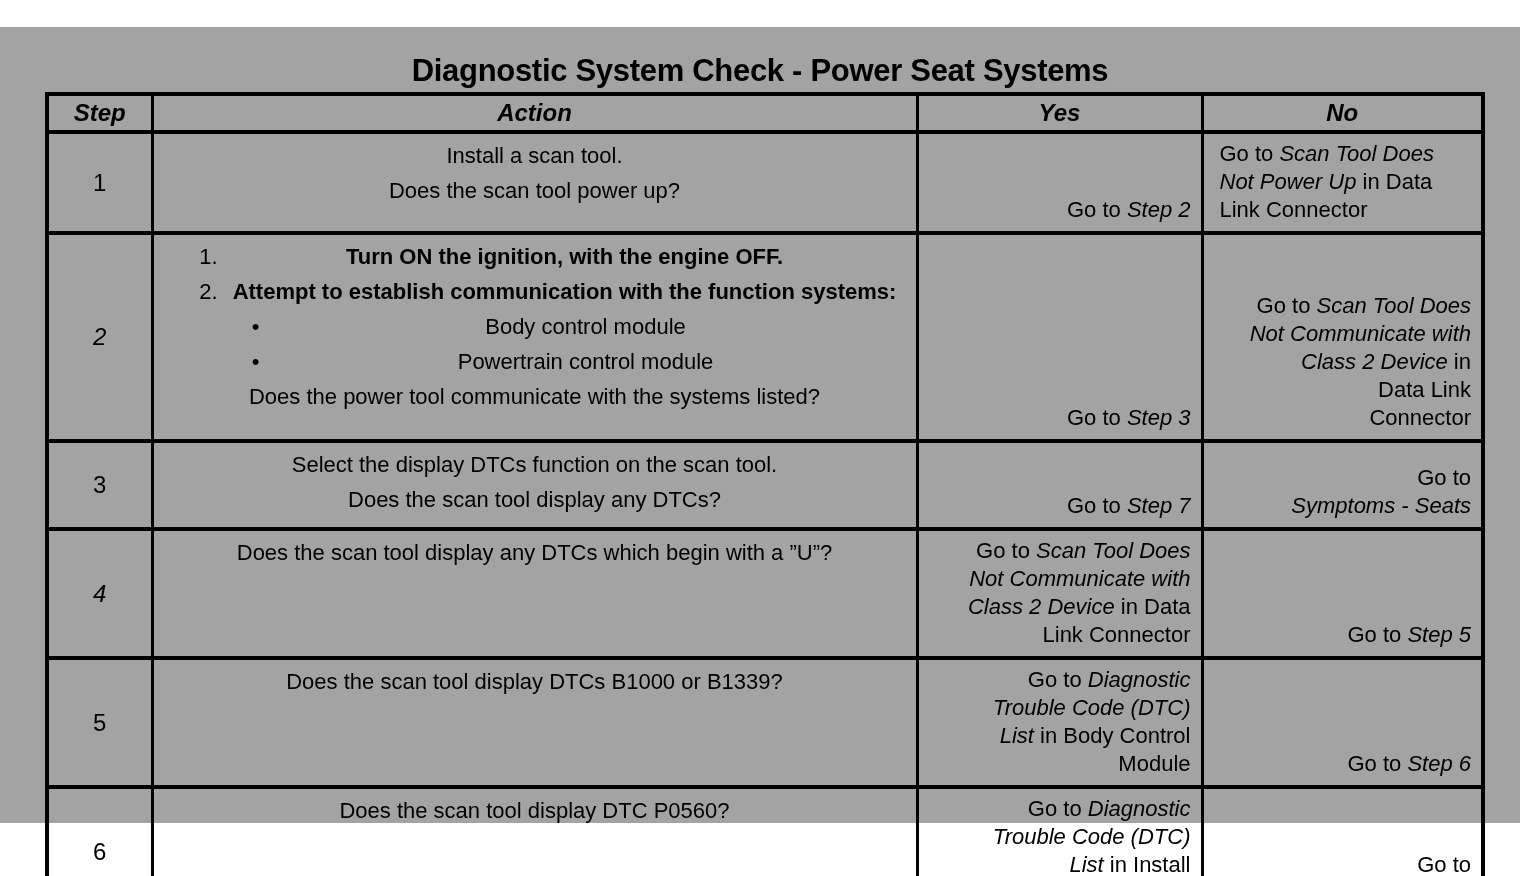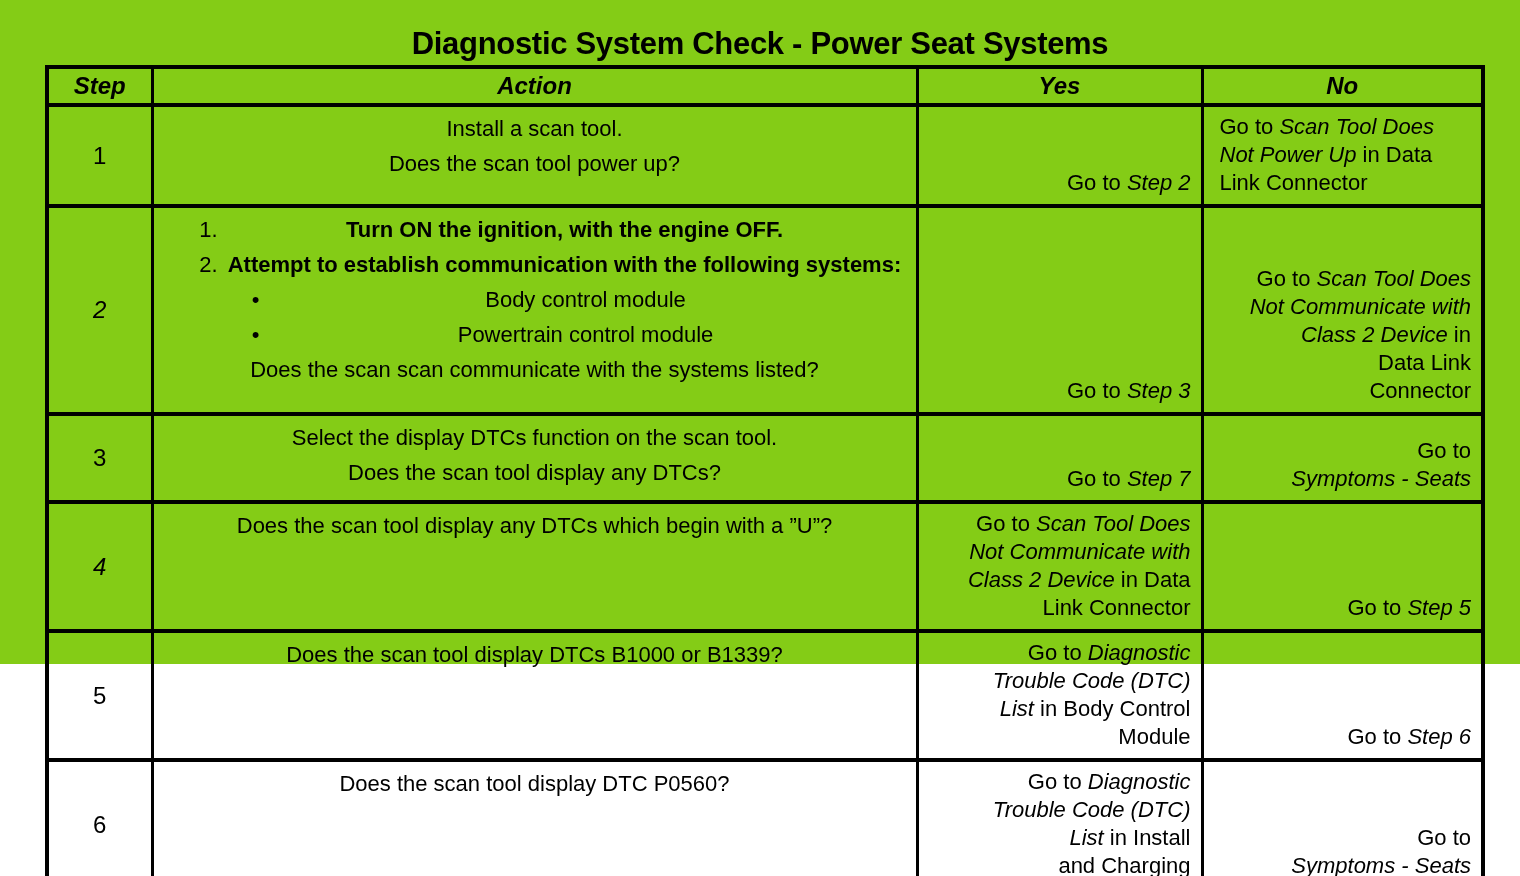--- a/index.html
+++ b/index.html
@@ -4,21 +4,21 @@
 <style>
   html, body {
     margin: 0; padding: 0;
     background: #ffffff;
     width: 1520px; height: 876px;
     overflow: hidden;
     font-family: "Liberation Sans", sans-serif;
     color: #000;
     -webkit-font-smoothing: antialiased;
   }
-  .page { position: relative; width: 1520px; height: 664px; background:#84cc16; }
+  .page { position: relative; width: 1520px; height: 796px; background:#a3a3a3;margin-top:27px; }
 
   .doc-title {
     position: absolute;
     top: 26px; left: 0; width: 100%;
     text-align: center;
     font-size: 31px;
     font-weight: bold;
     letter-spacing: -0.3px;
     margin: 0;
   }
@@ -117,31 +117,31 @@
         </tr>
         <tr style="height: 208px;">
           <td class="step-cell italic">2</td>
           <td class="action-cell">
             <div class="blk num">
               <span class="n">1.</span>
               <span class="t">Turn ON the ignition, with the engine OFF.</span>
             </div>
             <div class="blk num">
               <span class="n">2.</span>
-              <span class="t">Attempt to establish communication with the following systems:</span>
+              <span class="t">Attempt to establish communication with the function systems:</span>
             </div>
             <div class="blk bullet">
               <span class="b">•</span>
               <span class="t">Body control module</span>
             </div>
             <div class="blk bullet">
               <span class="b">•</span>
               <span class="t">Powertrain control module</span>
             </div>
-            <div class="blk line">Does the scan scan communicate with the systems listed?</div>
+            <div class="blk line">Does the power tool communicate with the systems listed?</div>
           </td>
           <td class="result-cell">
             <div><span>Go to </span><i>Step 3</i></div>
           </td>
           <td class="result-cell">
             <div><span>Go to </span><i>Scan Tool Does</i></div>
             <div><i>Not Communicate with</i></div>
             <div><i>Class 2 Device</i><span> in</span></div>
             <div><span>Data Link</span></div>
             <div><span>Connector</span></div>

